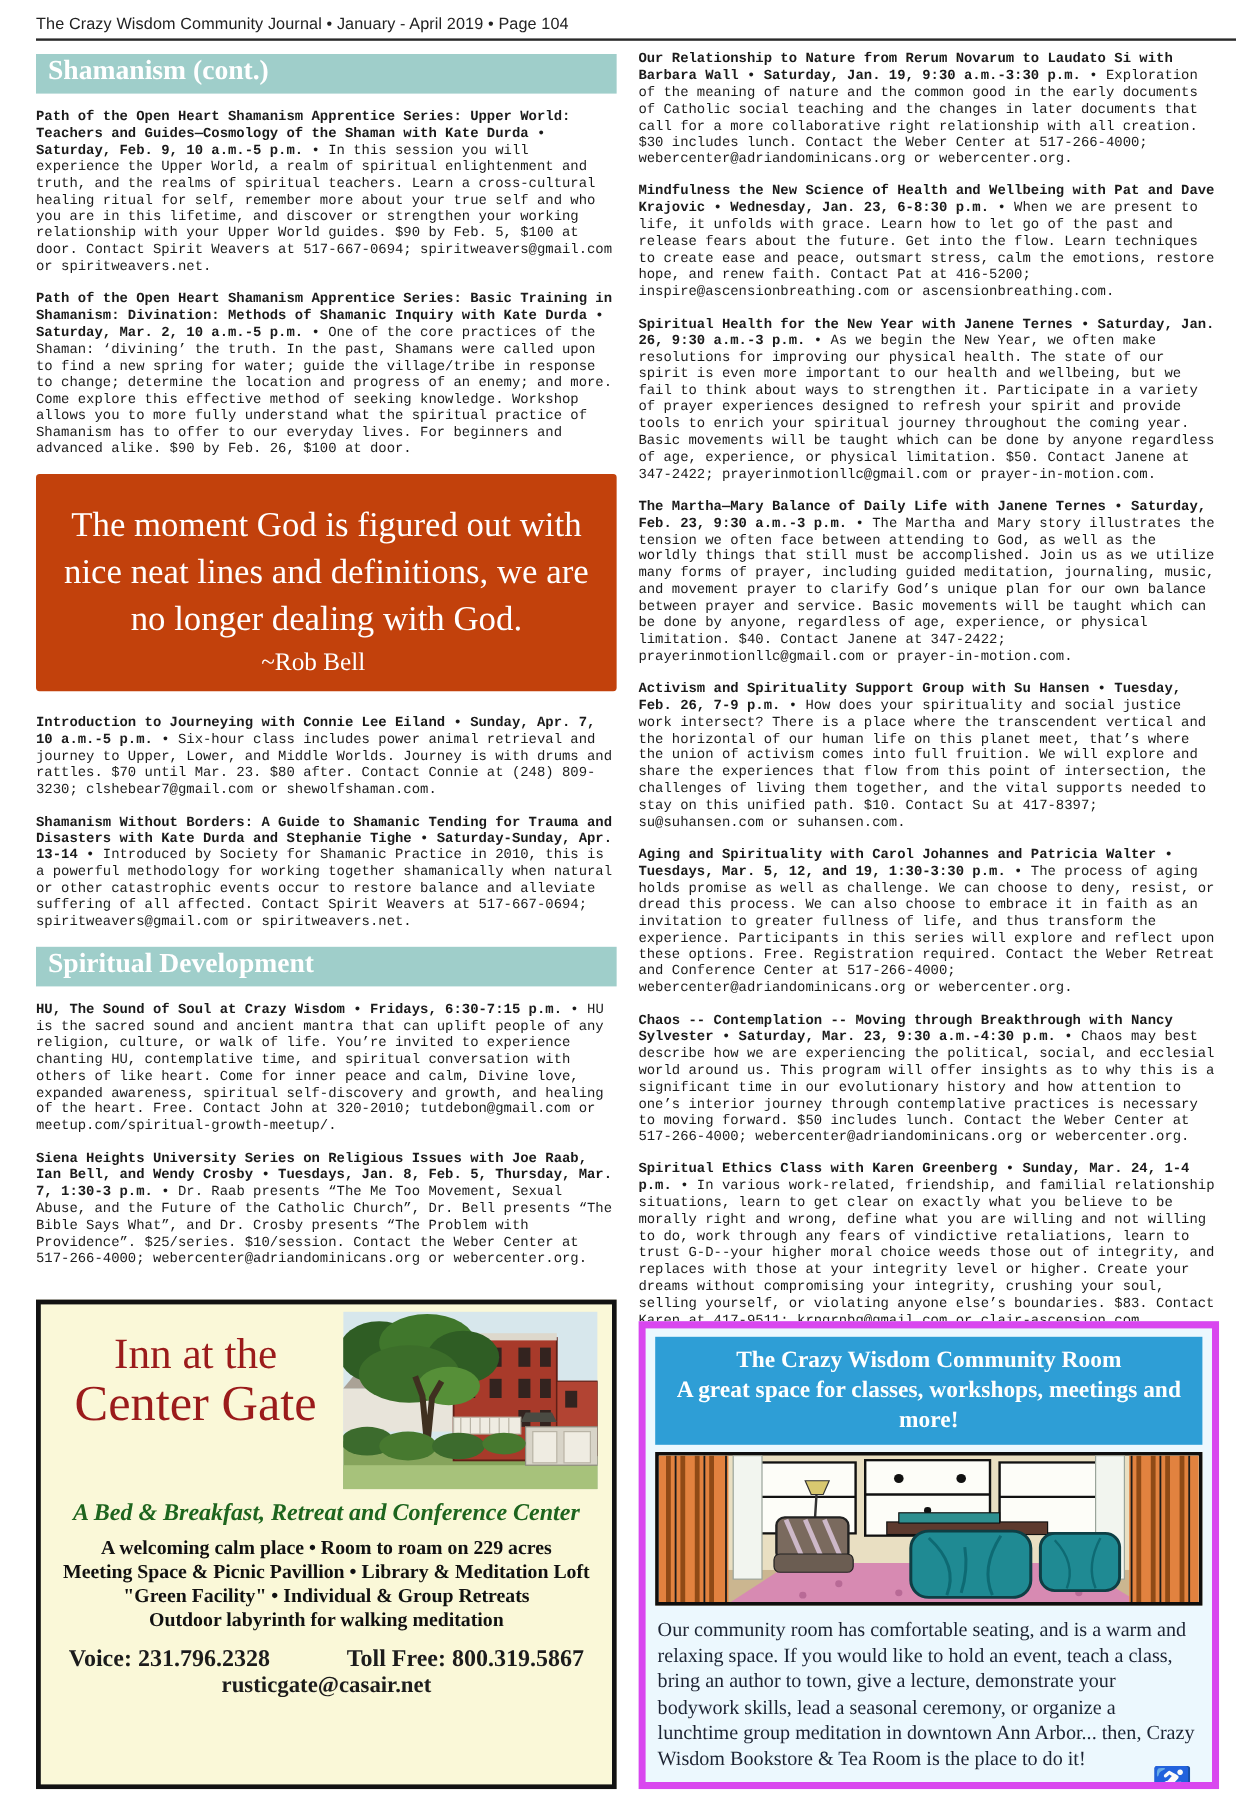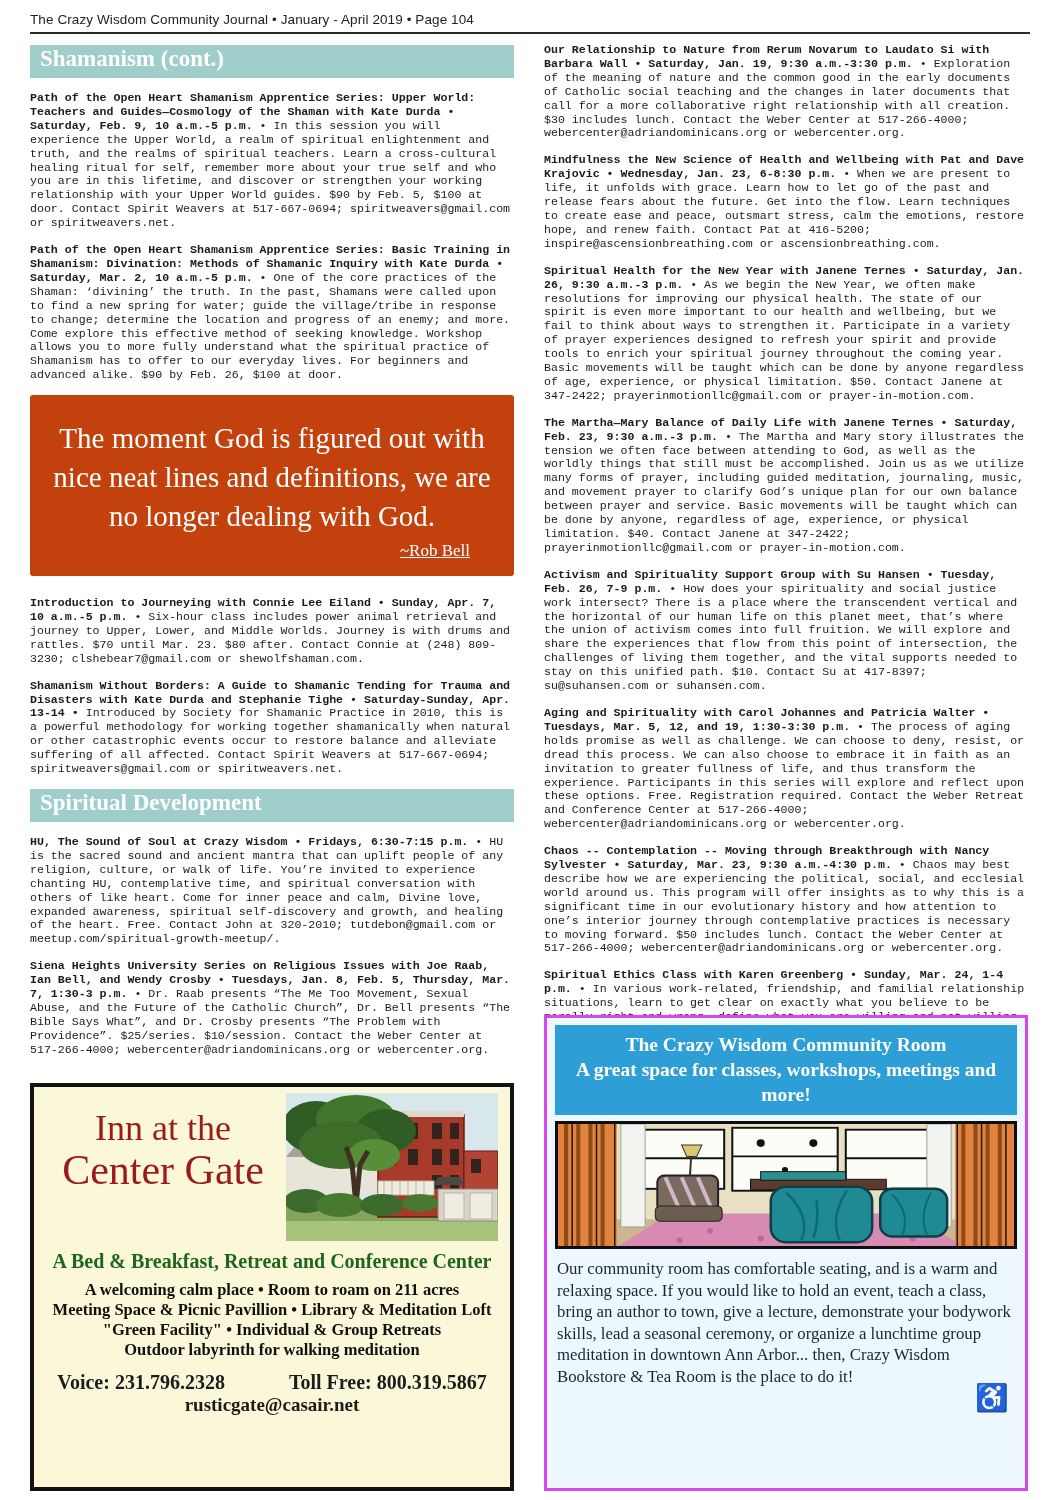--- a/index.html
+++ b/index.html
@@ -6,66 +6,66 @@
   html,body { margin:0; padding:0; }
   body {
     width:1050px; height:1500px; background:#ffffff; overflow:hidden;
     font-family:"Liberation Sans", sans-serif; color:#1c1c1c;
   }
   .page { padding:12px 20px 0 30px; }
   .masthead {
     font-size:13.5px; color:#222; padding-bottom:5px;
     border-bottom:2px solid #2a2a2a; margin-bottom:9px; letter-spacing:.1px;
   }
-  .cols { display:flex; gap:30px; }
+  .cols { display:flex; gap:18px; }
   .col { width:484px; height:1448px; display:flex; flex-direction:column; overflow:hidden; }
   .flow { flex:1 1 auto; overflow:hidden; }
   .ad-slot { flex:0 0 auto; }
 
   .section-bar {
     background:#9fceca; color:#ffffff; font-family:"Liberation Serif", serif;
     font-weight:bold; font-size:23px; padding:1px 10px 6px; margin:2px 0 13px;
   }
   .section-bar.second { margin-top:6px; }
 
   .event { font-size:11.6px; line-height:13.9px; margin:0 0 13px; color:#1b1b1b;font-family:Liberation Mono, monospace; }
   .event strong { font-weight:bold; }
 
   .quote-box {
     background:#c2410c; color:#ffffff; text-align:center;
     font-family:"Liberation Serif", serif; font-size:29px; line-height:39px;
     padding:24px 22px 10px; margin:12px 0 20px; border-radius:3px;
   }
-  .quote-attr { text-align:right; font-size:17px; line-height:30px; padding-right:22px;text-decoration:underline; }
+  .quote-attr { text-align:center; font-size:21px; line-height:30px; padding-right:22px; }
 
   
   .rustic {
     border:4px solid #121212; background:#faf8d8; height:408px;
     padding:6px 12px 8px; text-align:center; overflow:hidden;
   }
   .rustic-top { display:flex; gap:6px; align-items:flex-start; }
   .rustic-title {
     flex:1; color:#9b1b1b; font-family:"Liberation Serif", serif;
     padding-top:16px; line-height:1.08;
   }
   .rustic-title .l1 { font-size:36px; display:block; }
   .rustic-title .l2 { font-size:42px; display:block; }
   .rustic-photo { width:212px; height:148px; flex:0 0 auto; }
   .rustic-sub {
     color:#1e651e; font-family:"Liberation Serif", serif; font-weight:bold;
-    font-size:20px; margin:9px 0 7px;
+    font-style:italic; font-size:20px; margin:9px 0 7px;
   }
   .rustic-line { font-family:"Liberation Serif", serif; font-weight:bold; font-size:16.5px; line-height:20px; color:#111; }
   .rustic-contact { display:flex; justify-content:center; gap:64px; font-family:"Liberation Serif", serif; font-weight:bold; font-size:20px; margin-top:11px; }
   .rustic-web { font-family:"Liberation Serif", serif; font-weight:bold; font-size:21px; }
   .rustic-email { font-family:"Liberation Serif", serif; font-weight:bold; font-size:19px; }
 
   
   .cw-ad {
-    border:3px solid #d946ef; background:#ecf8fe; height:476px;
+    border:6px solid #d946ef; background:#ecf8fe; height:390px;
     padding:7px 8px; overflow:hidden;
   }
   .cw-head {
     background:#2e9ed6; color:#fff; text-align:center;
     font-family:"Liberation Serif", serif; font-weight:bold;
     font-size:19.5px; line-height:25px; padding:7px 4px 8px;
   }
   .cw-illus { display:block; width:100%; height:128px; border:3px solid #0e0e0e; margin-top:6px; background:#e9dfc2; }
   .cw-body {
     font-family:"Liberation Serif", serif; font-size:16.8px; line-height:21.5px;
@@ -163,21 +163,21 @@
             <ellipse cx="55" cy="52" rx="42" ry="24" fill="#3c6e2a"></ellipse>
             <ellipse cx="88" cy="62" rx="26" ry="16" fill="#568f38"></ellipse>
             <path d="M70,112 L66,70 L60,54 M70,112 L74,72 L82,58" stroke="#3f3020" stroke-width="5" fill="none"></path>
             <ellipse cx="20" cy="108" rx="22" ry="12" fill="#3c6b2d"></ellipse>
             <ellipse cx="54" cy="112" rx="24" ry="12" fill="#47792f"></ellipse>
             <ellipse cx="96" cy="112" rx="22" ry="11" fill="#3c6b2d"></ellipse>
             <ellipse cx="134" cy="110" rx="18" ry="9" fill="#47792f"></ellipse>
           </svg>
         </div>
         <div class="rustic-sub">A Bed &amp; Breakfast, Retreat and Conference Center</div>
-        <div class="rustic-line">A welcoming calm place • Room to roam on 211 acres</div>
+        <div class="rustic-line">A welcoming calm place • Room to roam on 229 acres</div>
         <div class="rustic-line">Meeting Space &amp; Picnic Pavillion • Library &amp; Meditation Loft</div>
         <div class="rustic-line">"Green Facility" • Individual &amp; Group Retreats</div>
         <div class="rustic-line">Outdoor labyrinth for walking meditation</div>
         <div class="rustic-contact">
           <span>Voice: 231.796.2328</span>
           <span>Toll Free: 800.319.5867</span>
         </div>
         <div class="rustic-email">rusticgate@casair.net</div>
 
       </div>

